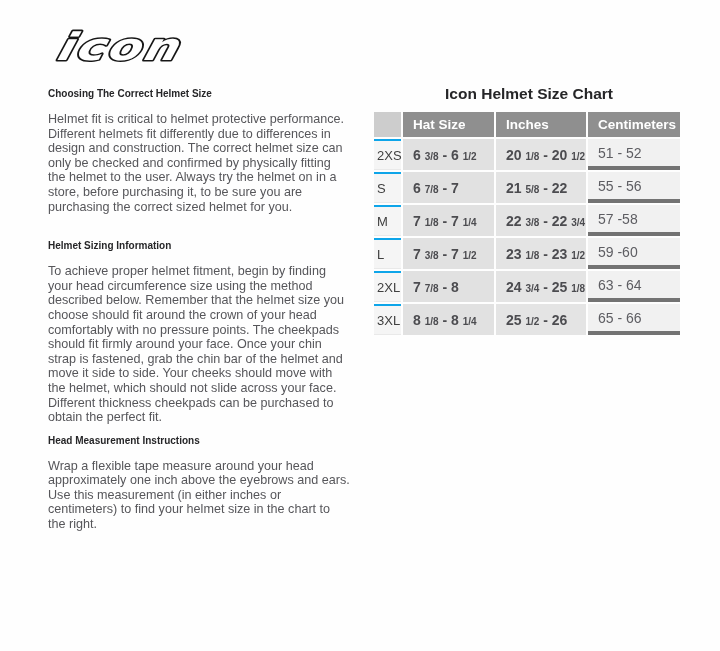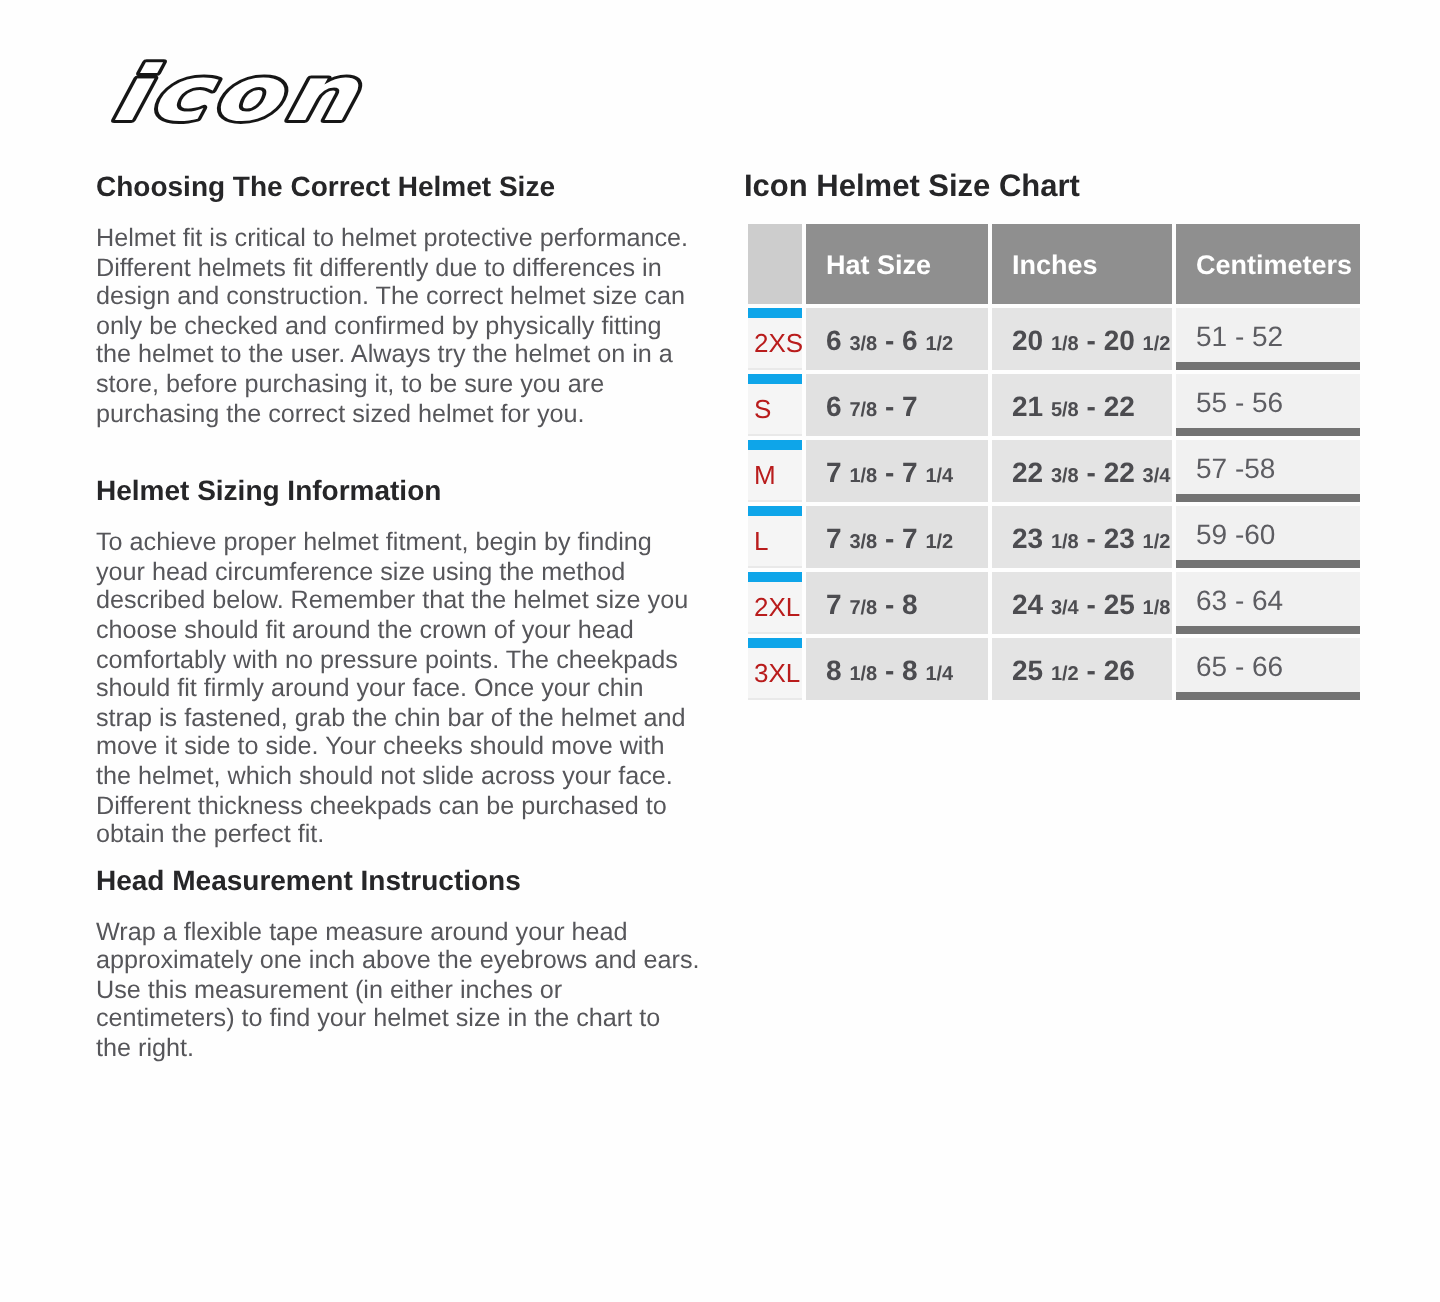--- a/index.html
+++ b/index.html
@@ -14,54 +14,54 @@
 
   
   .logo-wrap { position: absolute; left: 40px; top: 22px; width: 170px; height: 48px; }
 
   
   .left-col { position: absolute; left: 48px; top: 84px; width: 303px; }
   .section { display: block; }
   .section + .section.s2 { margin-top: 22px; }
   .section + .section.s3 { margin-top: 6px; }
   .section-heading {
-    font-size: 14px; line-height: 19px; font-weight: 700;
+    font-size: 10px; line-height: 19px; font-weight: 700;
     color: #262628; margin: 0 0 9px 0;
   }
   .section-body {
     font-size: 12.6px; line-height: 14.6px; font-weight: 400;
     color: #56565a; margin: 0;
   }
 
   
   .right-col { position: absolute; left: 372px; top: 84px; width: 314px; }
   .chart-title {
     font-size: 15.5px; line-height: 19px; font-weight: 700;
-    color: #262628; margin: 0 0 7px 0;
+    color: #262628; margin: 0 0 7px 0; text-align: center;
   }
   table.size-chart {
     border-collapse: separate; border-spacing: 2px;
     table-layout: fixed; width: 310px;
   }
   table.size-chart col.c-size { width: 27px; }
   table.size-chart col.c-hat  { width: 91px; }
   table.size-chart col.c-inch { width: 90px; }
   table.size-chart col.c-cm   { width: 92px; }
   table.size-chart th {
     background: #8f8f8f; color: #ffffff;
     font-size: 13.5px; font-weight: 700;
-    text-align: left; padding: 5px 4px 5px 10px; height: 40px;
+    text-align: left; padding: 5px 4px 5px 10px; height: 25px;
     white-space: nowrap;
   }
   table.size-chart th.corner { background: #cdcdcd; padding: 0; }
   table.size-chart td { height: 31px; vertical-align: middle; white-space: nowrap; }
   td.cell-size {
-    background: #f5f5f5; color: #b91c1c;
+    background: #f5f5f5; color: #404040;
     font-size: 13px; padding: 0 0 0 3px;
-    border-top: 5px solid #0ea5e9; border-bottom: 1px solid #e9e9e9;
+    border-top: 2px solid #0ea5e9; border-bottom: 1px solid #e9e9e9;
   }
   td.cell-hat  { background: #e1e1e1; color: #4c4c50; font-size: 14px; font-weight: 700; padding: 0 4px 0 10px; }
   td.cell-inch { background: #e4e4e4; color: #4c4c50; font-size: 14px; font-weight: 700; padding: 0 0 0 10px; }
   td.cell-cm   {
     background: #f1f1f1; color: #5d5d62; font-size: 14px; font-weight: 400;
     padding: 0 4px 0 10px; border-bottom: 4px solid #737373;
   }
   .fr { font-size: 10px; font-weight: inherit; letter-spacing: 0; }
   td .fr { position: relative; top: 0; }
 </style>

